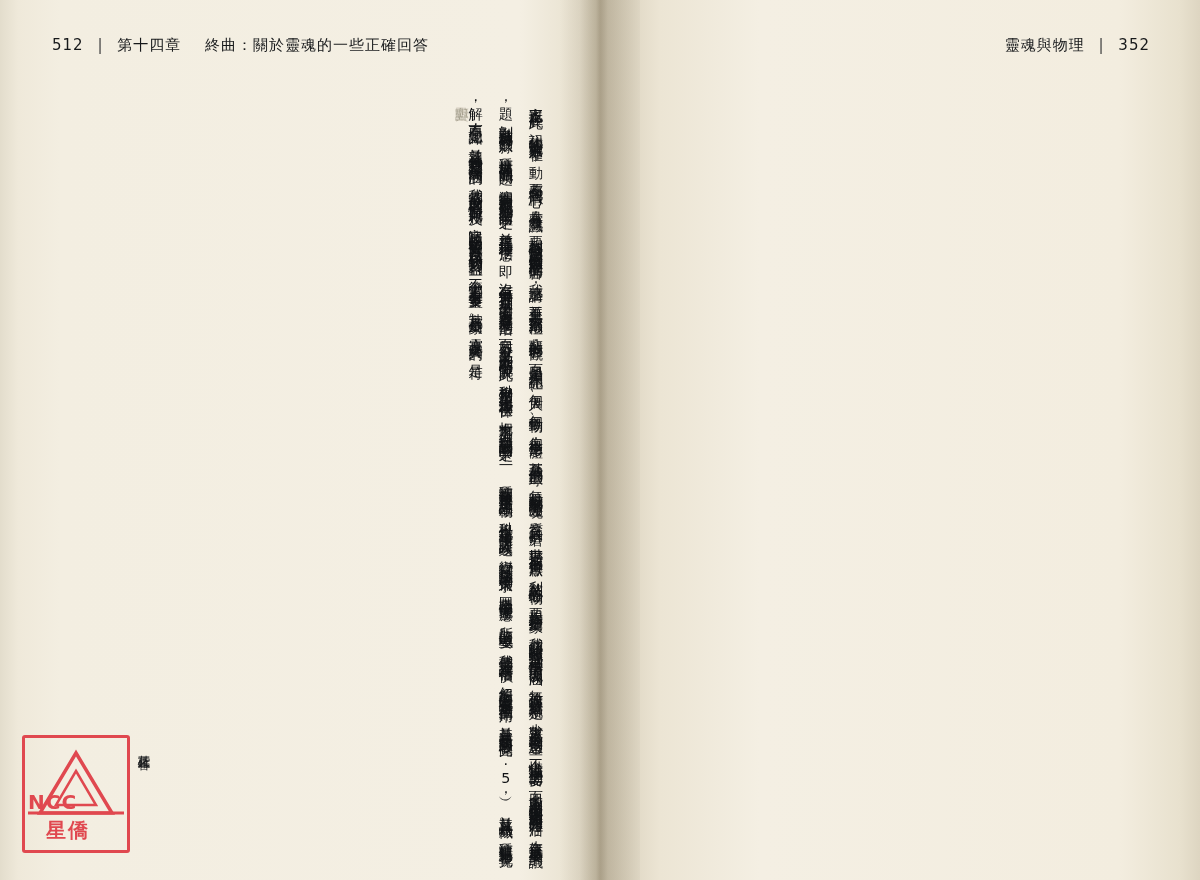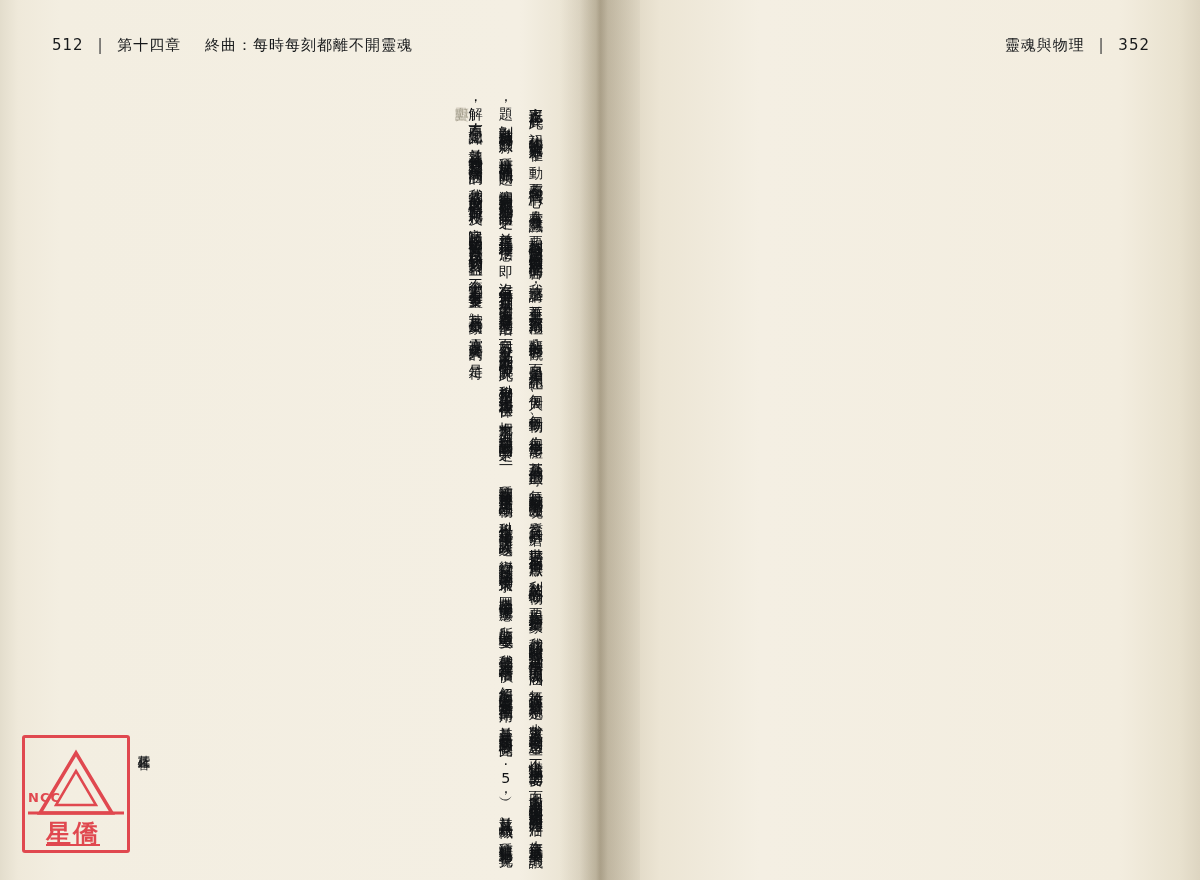--- a/index.html
+++ b/index.html
@@ -139,38 +139,38 @@
 
 <div class="book">
 
   <div class="gutter-shadow"></div>
 
   <div class="page page-left">
     <div class="header header-left">
       <span>512</span>
       <span class="sep">|</span>
       <span class="chapter">第十四章</span>
-      <span>終曲：每時每刻都離不開靈魂</span>
+      <span>終曲：關於靈魂的一些正確回答</span>
     </div>
 
     <div class="ghost2">靈魂與物理</div>
 
     <div class="body-text body-left">
       <p>案也正在於此：記住你的靈魂無處不在。動，都要包含同情心，具有靈魂意識，要想到每個情感豐富的生物體所經歷的痛苦。我這麼講，並不只是要大家對消極、悲觀的世界觀，而是希望人們記住：每個人、每個動物、每個生命形體，甚至我們的星球，每時每刻都離不開靈魂。質貧乏的折磨，世界變成一個貪得無厭、利慾薰心的怪物。要想揭穿這種幻象，我們必須隨時隨地注意到每一件事情中的靈魂內涵，無論作何舉必然結果就是，少數人爲了滿足其物質慾望，不惜犧牲精神上的需要，而大多數人則遭受物事物能夠超脫肉體而存活。生存成爲最重要的議題，剝削則成爲科學的奴隸。這種世界觀的溫飽問題。這個圈套把靈魂死死地囚禁在肉體之中，並且提倡這種一種信念，即，沒有任何得世界不到百分之十的人口過著養尊處優的生活，而另外百分之九十的人則幾乎不能解決此，科學利用工業化這個親密伙伴，把人類引入了一個自我設置的圈套之中——這種圈套使科學是思維的產物，科學也在這種扭曲之下誤入歧途，變得只關注於滿足物質需求。因基礎的優先考慮了。所占的區域重要。我們早該重新進行估價，幻象所占的區域有著足輕重的作用，並且眞實扭曲的線段（見圖3.5），並且其爲旗幟。這種觀點更重視見解，而不是認知，並且認合佛教思想及其深層內涵的，我們當今的世界觀則恰恰與此相反，它追隨的是比柏拉圖更爲以及自我一切的物質利益，不管它們看上去有多重要，其實都是幻象。靈魂是眞實的，是符</p>
     </div>
 
     <div class="stamp">
       <div class="frame"></div>
       <svg viewBox="0 0 108 118" width="108" height="118">
         <path d="M54 18 L90 78 L18 78 Z" fill="none" stroke="#e0484f" stroke-width="3.5"></path>
         <path d="M54 36 L74 70 L34 70 Z" fill="none" stroke="#e0484f" stroke-width="2.5"></path>
         <line x1="6" y1="78" x2="102" y2="78" stroke="#e0484f" stroke-width="3"></line>
       </svg>
-      <div style="position:absolute;left:6px;top:55px;font-size:13px;color:#e0484f;font-weight:bold;letter-spacing:1px;font-family:'DejaVu Sans',sans-serif;">NCC</div>
-      <div style="position:absolute;left:24px;top:82px;font-size:25px;color:#e0484f;font-weight:bold;letter-spacing:2px;text-decoration:underline;">星僑</div>
+      <div style="position:absolute;left:6px;top:55px;font-size:20px;color:#e0484f;font-weight:bold;letter-spacing:1px;font-family:'DejaVu Sans',sans-serif;">NCC</div>
+      <div style="position:absolute;left:24px;top:82px;font-size:20px;color:#e0484f;font-weight:bold;letter-spacing:2px;">星僑</div>
       <div class="side-text">其正確答</div>
     </div>
   </div>
 
   <div class="page page-right">
     <div class="header header-right">
       <span>靈魂與物理</span>
       <span class="sep">|</span>
       <span>352</span>
     </div>

